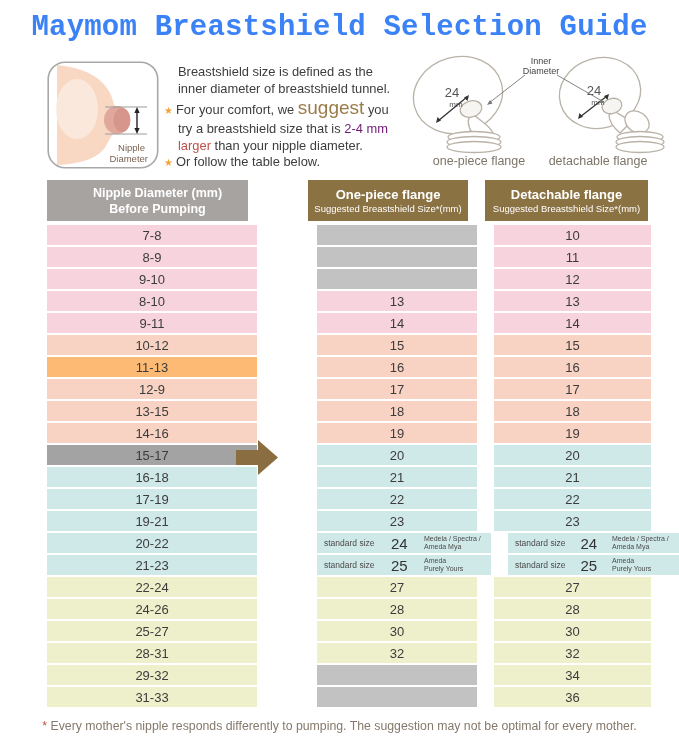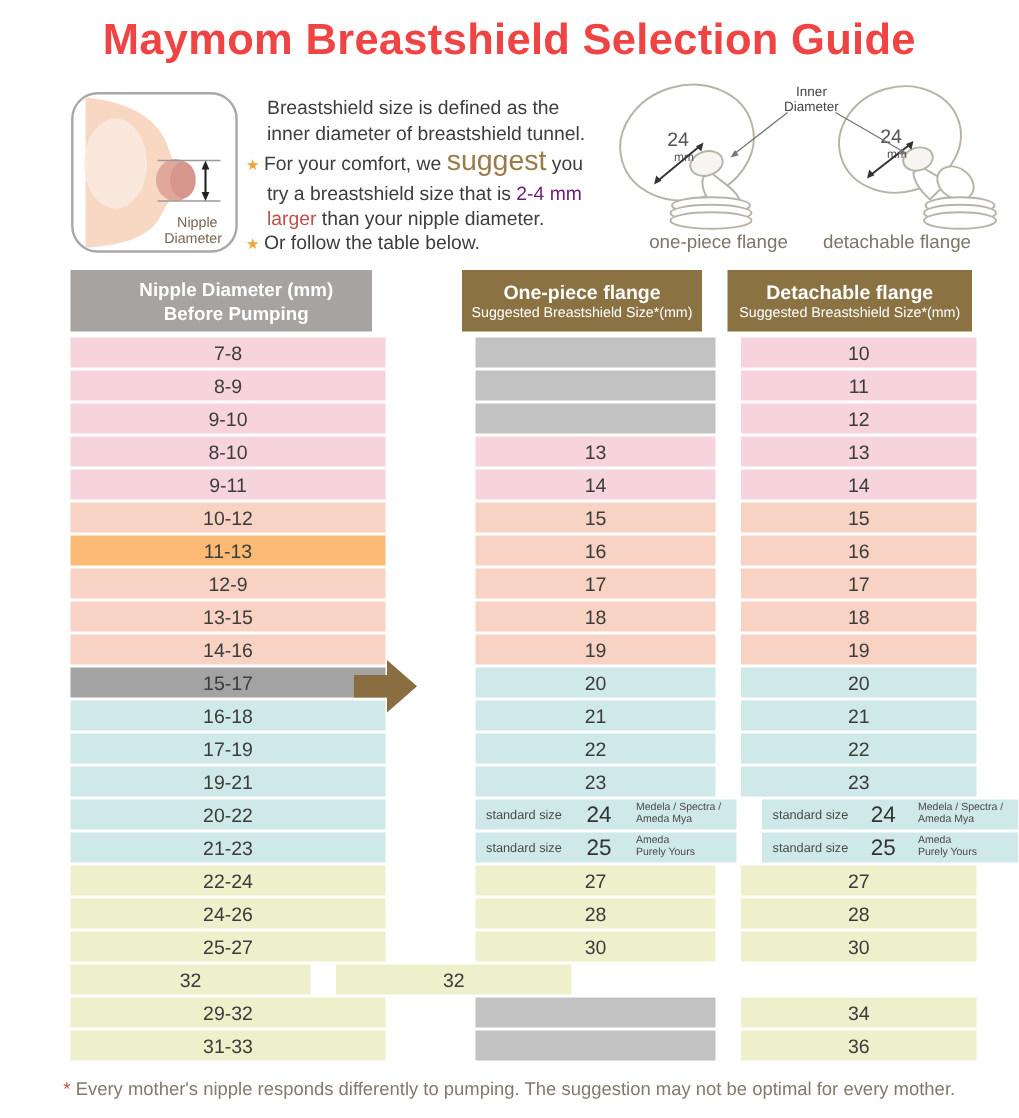--- a/index.html
+++ b/index.html
@@ -45,21 +45,21 @@
   
   .footnote{position:absolute;top:719px;left:0;width:100%;text-align:center;
             font-size:12.3px;color:#85796b;}
   svg text{font-family:"Liberation Sans",sans-serif;}
 </style>
 </head>
 <body>
 
 <div class="canvas">
 
-  <div class="title" style="color: #ef4444;">Maymom Breastshield Selection Guide</div>
+  <div class="title" style="color: #3b82f6; font-family: Liberation Mono, monospace;">Maymom Breastshield Selection Guide</div>
 
   <svg class="diagram" width="112" height="108" viewBox="0 0 112 108">
     <rect x="1.2" y="1.2" width="109.5" height="105.5" rx="17" fill="#ffffff" stroke="#a8a8a8" stroke-width="1.6"></rect>
     <path d="M10,4 C 40,7 56,18 63,32 C 67,40 66,45 71,48 C 79,52 83,57 82,62 C 81,68 74,71 68,72
              C 64,74 63,78 59,85 C 52,97 34,103 10,104 Z" fill="#f8d8c3"></path>
     <ellipse cx="30" cy="48" rx="21" ry="30" fill="#fcebe0" opacity="0.85"></ellipse>
     <ellipse cx="70" cy="59" rx="13" ry="14" fill="#e0a79a"></ellipse>
     <ellipse cx="75" cy="59" rx="8.5" ry="12" fill="#d6968c"></ellipse>
     <line x1="58" y1="46" x2="100" y2="46" stroke="#9a9a9a" stroke-width="1"></line>
     <line x1="58" y1="73" x2="100" y2="73" stroke="#9a9a9a" stroke-width="1"></line>
@@ -252,20 +252,21 @@
         <div class="cell c1" style="background: rgb(238, 240, 203);">24-26</div>
         <div class="cell c2" style="background: rgb(238, 240, 203);">28</div>
         <div class="cell c3" style="background: rgb(238, 240, 203);">28</div>
       </div>
       <div class="trow">
         <div class="cell c1" style="background: rgb(238, 240, 203);">25-27</div>
         <div class="cell c2" style="background: rgb(238, 240, 203);">30</div>
         <div class="cell c3" style="background: rgb(238, 240, 203);">30</div>
       </div>
       <div class="trow">
+        <div class="cell c1" style="background: rgb(238, 240, 203);">28-31</div>
         <div class="cell c2" style="background: rgb(238, 240, 203);">32</div>
         <div class="cell c3" style="background: rgb(238, 240, 203);">32</div>
       </div>
       <div class="trow">
         <div class="cell c1" style="background: rgb(238, 240, 203);">29-32</div>
         <div class="cell c2" style="background: rgb(195, 194, 194);"></div>
         <div class="cell c3" style="background: rgb(238, 240, 203);">34</div>
       </div>
       <div class="trow">
         <div class="cell c1" style="background: rgb(238, 240, 203);">31-33</div>

